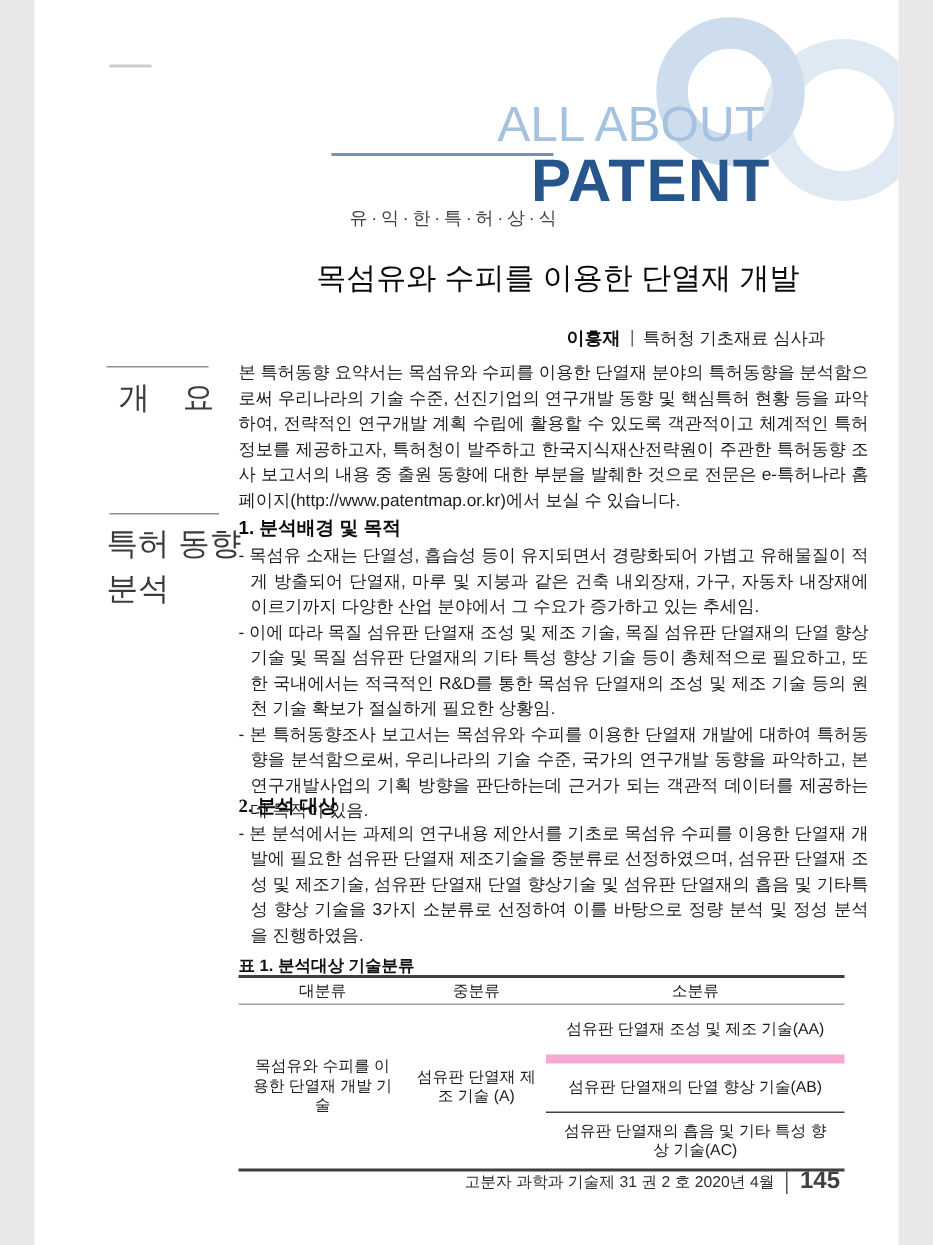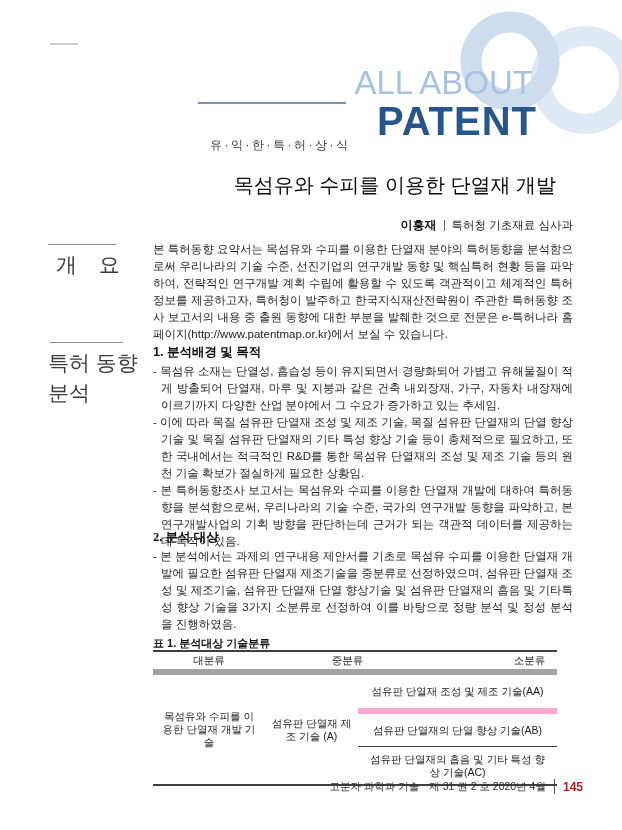--- a/index.html
+++ b/index.html
@@ -1,18 +1,18 @@
 <!DOCTYPE html>
 <html><head>
 <meta charset="utf-8">
 <style>
   html,body{margin:0;padding:0;background:#e8e8e8;}
   .page{
     position:relative;
-    width:622px;height:830px;
+    width:576px;height:830px;
     background:#ffffff;
     overflow:hidden;
     font-family:"Liberation Sans","DejaVu Sans",sans-serif;
     color:#1a1a1a;
     margin:0 auto;
   }
   .abs{position:absolute;}
 
   
   .corner-mark{left:50px;top:43px;width:28px;height:2px;background:#cdcdcd;}
@@ -28,49 +28,49 @@
   .author .name{font-weight:700;font-size:12px;color:#111;}
   .author .sep{display:inline-block;width:1px;height:11px;background:#666;margin:0 7px;}
 
   
   .side-rule1{left:48px;top:244px;width:68px;height:1px;background:#8f8f8f;}
   .side-label1{left:56px;top:251px;font-size:21px;color:#3b3b3b;word-spacing:16px;white-space:nowrap;}
   .side-rule2{left:50px;top:342px;width:73px;height:1px;background:#8f8f8f;}
   .side-label2{left:48px;top:348px;width:100px;font-size:21px;line-height:30px;color:#3b3b3b;}
 
   
-  .col{left:153px;width:420px;}
+  .col{left:136px;width:420px;}
   .overview{top:241px;font-size:11.5px;line-height:17px;text-align:justify;color:#1d1d1d;}
   .sec-heading{font-size:12.5px;font-weight:700;color:#0d0d0d;white-space:nowrap;}
   .h1{top:344px;}
   .h2{top:529px;font-family:Liberation Serif, serif;}
   .bullets{font-size:11.5px;line-height:17px;text-align:justify;color:#1d1d1d;}
   .b1{top:363px;}
   .b2{top:548px;}
   .bullet{padding-left:8px;text-indent:-8px;}
 
   
   .tbl-caption{top:636px;font-size:11px;color:#111;}
   .tbl-caption .cap-pre{font-weight:700;}
   .tbl-caption .cap-txt{font-weight:700;}
   .tbl{top:650px;width:404px;border-top:2px solid #3f3f3f;border-bottom:2px solid #3f3f3f;font-size:10.5px;color:#1c1c1c;}
-  .tbl-head{display:grid;grid-template-columns:112px 93px 199px;border-bottom:6px solid #a3a3a3;gap:36px;}
+  .tbl-head{display:grid;grid-template-columns:112px 93px 199px;border-bottom:1px solid #a3a3a3;}
   .tbl-head .th{text-align:center;padding:2px 0 1px 0;font-weight:400;}
   .tbl-body{display:grid;grid-template-columns:112px 93px 199px;}
   .tbl-body .cell{display:flex;align-items:center;justify-content:center;text-align:center;line-height:13px;padding:0 6px;}
   .subcol .subcell{display:flex;align-items:center;justify-content:center;text-align:center;line-height:13px;padding:0 10px;}
   .subcol .subcell.r1{height:33px;border-bottom:6px solid #f9a8d4;}
   .subcol .subcell.r2{height:32px;border-bottom:1px solid #3f3f3f;}
   .subcol .subcell.r3{height:37px;}
 
   
   .footer{top:779px;right:39px;display:flex;align-items:center;font-size:10.5px;color:#2e2e2e;white-space:nowrap;}
-  .footer .journal{margin-right:10px;}
+  .footer .journal{}
   .footer .bar{display:inline-block;width:1px;height:15px;background:#555;margin:0 8px;}
-  .footer .pageno{font-weight:700;font-size:12px;color:#b91c1c;}
+  .footer .pageno{font-weight:700;font-size:16px;color:#404040;}
 </style>
 </head>
 <body>
 
 <div class="page">
 
   <div class="abs corner-mark"></div>
 
   <svg class="abs rings" width="200" height="170" viewBox="0 0 200 170">
     <circle cx="163" cy="80" r="44" fill="none" stroke="#dfe9f4" stroke-width="20"></circle>

